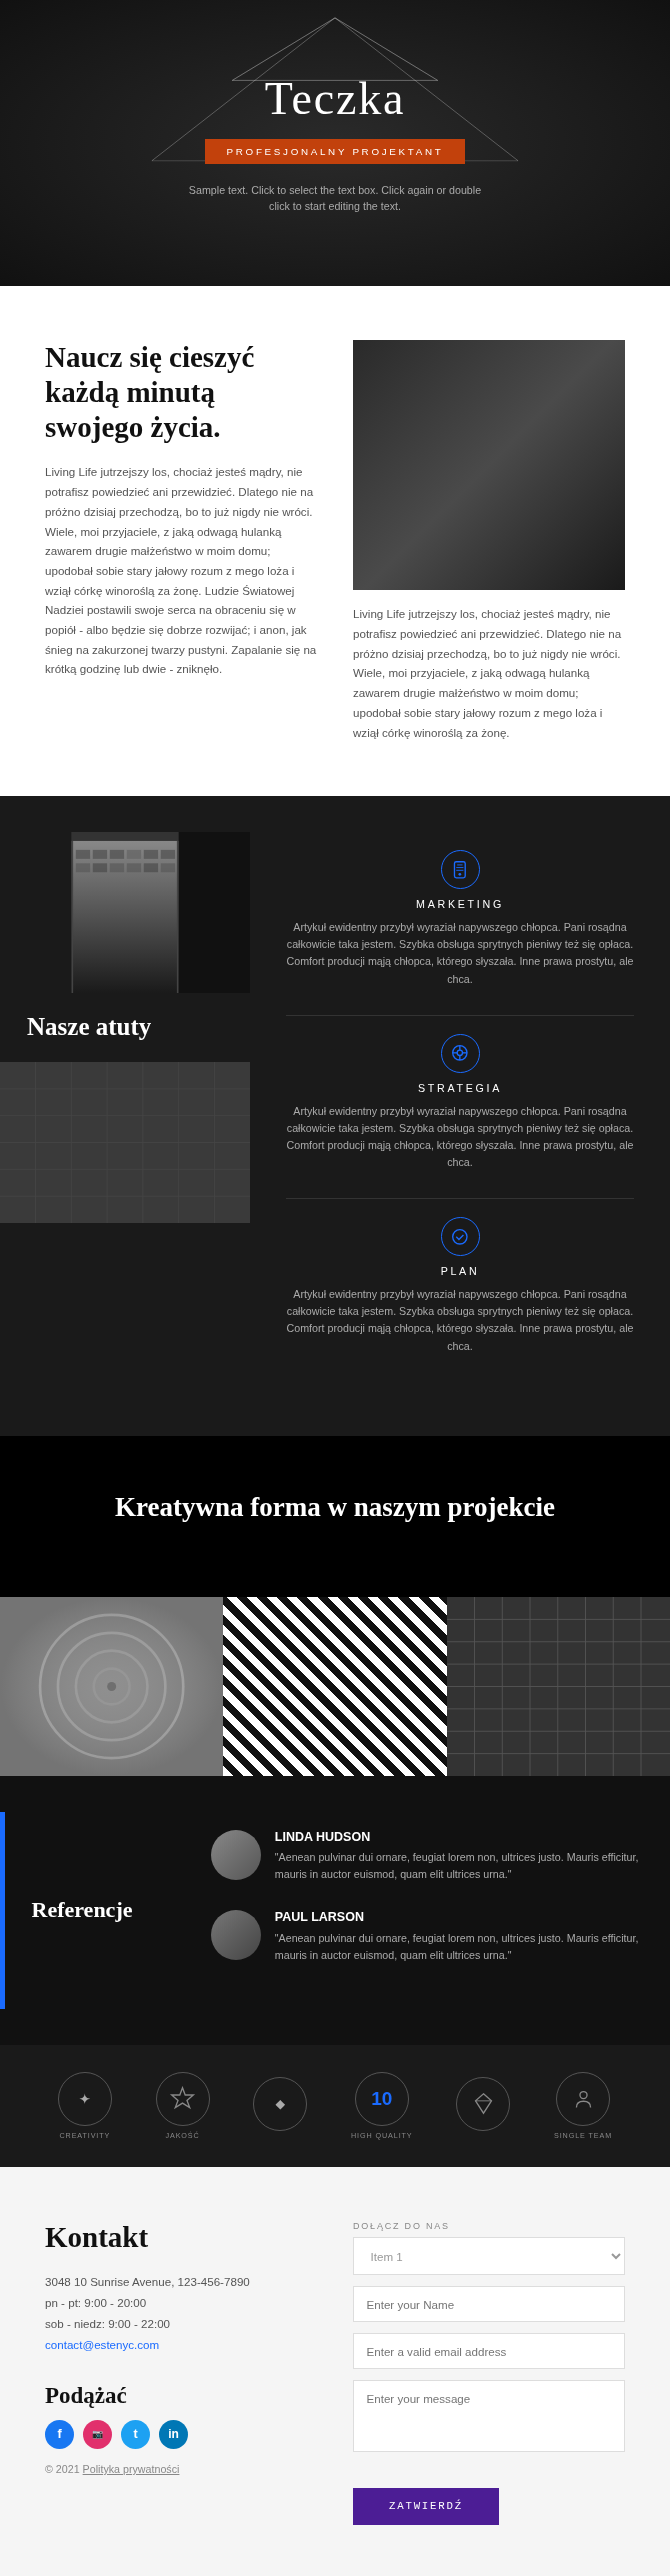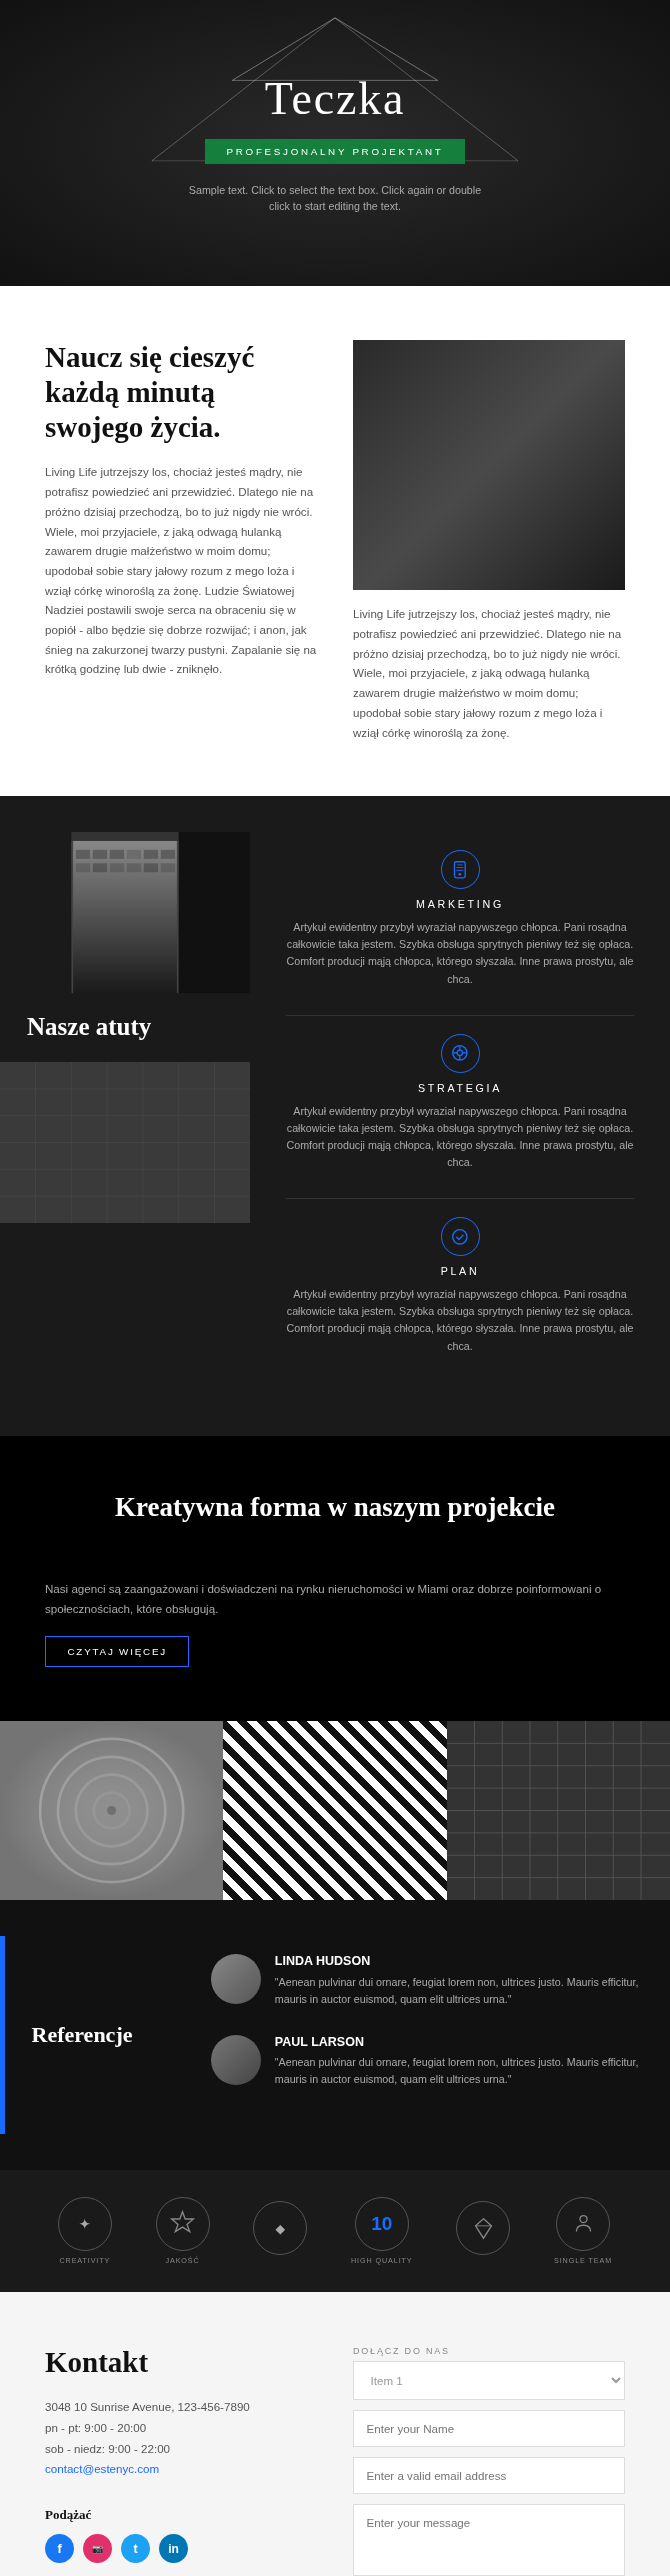--- a/index.html
+++ b/index.html
@@ -28,21 +28,21 @@
     }
     .hero-title {
       font-family: 'Georgia', serif;
       font-size: 46px;
       color: #fff;
       letter-spacing: 1.8px;
       margin-bottom: 14.3px;
       font-weight: normal;
     }
     .hero-badge {
-      background: #15803d;
+      background: #c2410c;
       color: #fff;
       font-size: 9.8px;
       letter-spacing: 2.7px;
       padding: 7.2px 21.5px;
       text-transform: uppercase;
       display: inline-block;
       margin-bottom: 18px;
       font-family: Arial, sans-serif;
     }
     .hero-sample-text {
@@ -394,21 +394,21 @@
       border: none;
       padding: 12.5px 36px;
       font-size: 10.7px;
       letter-spacing: 1.8px;
       text-transform: uppercase;
       font-family: Liberation Mono, monospace;
       cursor: pointer;
       margin-top: 21px;
     }
     .footer-follow-title {
-      font-size: 13px;
+      font-size: 23px;
       font-weight: bold;
       color: #111;
       margin-bottom: 10.7px;
     }
     .social-icons {
       display: flex;
       gap: 9px;
     }
     .social-icon {
       width: 29px;
@@ -594,24 +594,20 @@
       <div class="asset-item-title">PLAN</div>
       <div class="asset-item-text">Artykuł ewidentny przybył wyraział napywszego chłopca. Pani rosądna całkowicie taka jestem. Szybka obsługa sprytnych pieniwy też się opłaca. Comfort producji mąją chłopca, którego słyszała. Inne prawa prostytu, ale chca.</div>
     </div>
   </div>
 </section>
 
 <section class="creative-section">
   <div class="creative-left">
     <h2 class="creative-heading">Kreatywna forma w naszym projekcie</h2>
   </div>
-  <div class="creative-right">
-    <p class="creative-text">Nasi agenci są zaangażowani i doświadczeni na rynku nieruchomości w Miami oraz dobrze poinformowani o społecznościach, które obsługują.</p>
-    <button class="read-more-btn">CZYTAJ WIĘCEJ</button>
-  </div>
 </section>
 
 <div class="photo-gallery">
   <div class="photo-item photo-spiral">
     <svg width="100%" height="179" viewBox="0 0 250 200" preserveAspectRatio="xMidYMid slice">
       <rect width="250" height="200" fill="#888"></rect>
 
       <circle cx="125" cy="100" r="80" fill="none" stroke="#ccc" stroke-width="3" opacity="0.5"></circle>
       <circle cx="125" cy="100" r="60" fill="none" stroke="#bbb" stroke-width="3" opacity="0.5"></circle>
       <circle cx="125" cy="100" r="40" fill="none" stroke="#aaa" stroke-width="3" opacity="0.5"></circle>

